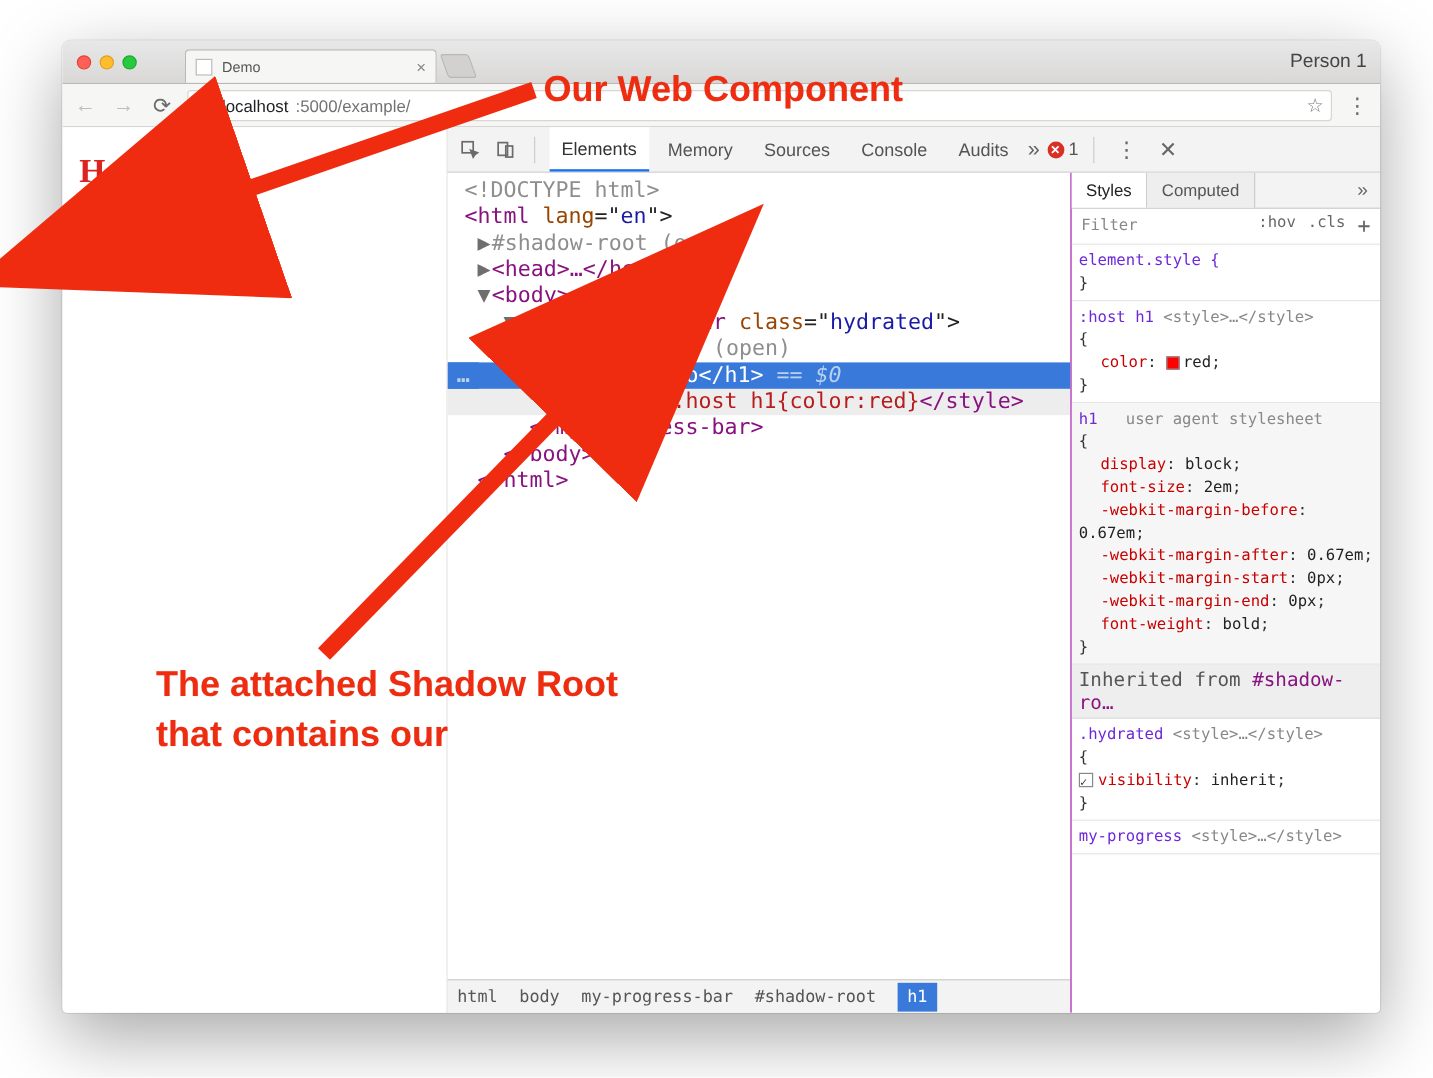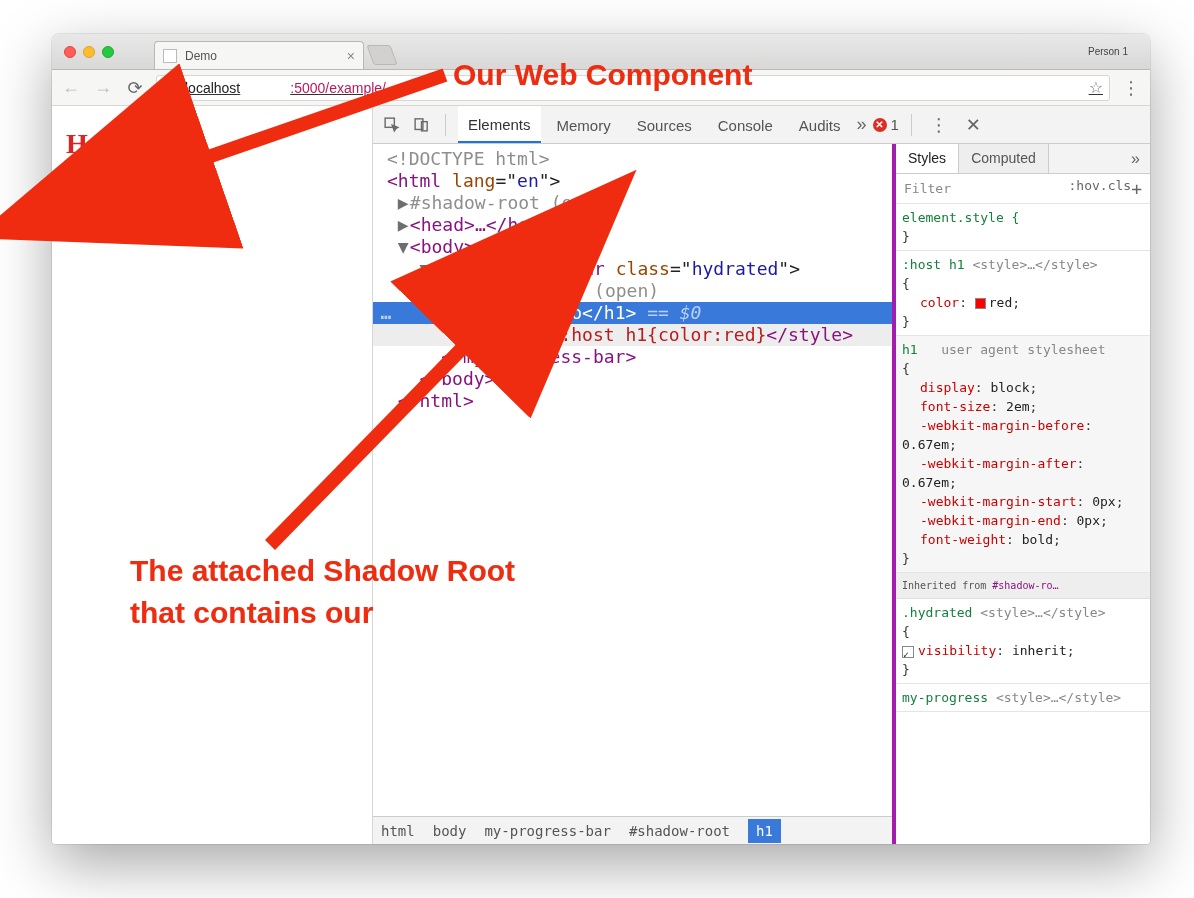--- a/index.html
+++ b/index.html
@@ -49,37 +49,36 @@
   padding:0 8px;
   gap:8px;
   align-self:flex-end;
   font-size:12px; color:#555;
 }
 .tab .favicon { width:14px;height:14px;border:1px solid #bbb;background:#fff;}
 .tab .close { margin-left:auto; color:#888; font-size:14px; line-height:1;}
 .newtab { margin-left:6px; align-self:flex-end; height:20px; width:24px;
   background:#d2d1d0; border:1px solid #b9b8b7; border-radius:3px;
   transform: skewX(20deg); margin-bottom:4px;}
-.person { margin-left:auto; margin-right:22px; font-size:10px; color:#444;}
+.person { margin-left:auto; margin-right:11px; font-size:16px; color:#444;}
 .toolbar {
   height:36px; background:#f6f6f5; border-bottom:1px solid #d7d6d5;
   display:flex; align-items:center; padding:0 8px; gap:10px;
 }
 .navbtn { color:#6a6a6a; font-size:18px; width:22px; text-align:center;}
 .navbtn.disabled{color:#bdbdbd;}
 .omnibox {
   flex:1; height:26px; border:1px solid #d7d6d5; border-radius:3px;
   background:#fff; display:flex; align-items:center; padding:0 6px; gap:6px;
   font-size:14px;
-  text-decoration:underline;
 }
 .omnibox .info { width:16px;height:16px;border:1px solid #888;border-radius:50%;
   display:flex;align-items:center;justify-content:center;font-size:11px;color:#555;font-weight:bold;}
 .omnibox .host { color:#202124;}
-.omnibox .path { color:#be185d;margin-left:44px;}
+.omnibox .path { color:#737373;}
 .star { color:#777; font-size:16px; margin-left:auto;}
 .menu3 { color:#6a6a6a; font-size:18px; width:22px; text-align:center;}
 
 .content { flex:1; display:flex; position:relative; }
 .page { width:320px; background:#fff; padding:22px 14px; position:relative;}
 .page h1 { font-family: Georgia, "Times New Roman", serif; font-weight:bold;
   font-size:28px; color:#d22; }
 
 .devtools { flex:1; display:grid;
   grid-template-rows: 38px 1fr 28px;
@@ -114,40 +113,40 @@
 .sel-gutter::before { content:"…"; position:absolute; left:0; top:0; bottom:0;
   width:26px; background:#3879d9; color:#b9d1f0; display:flex; align-items:center;
   justify-content:center; font-weight:bold;}
 .hov { background:#ededed;}
 
 .crumbs { grid-column:1; grid-row:3; background:#f3f3f3; border-top:1px solid #ccc;
   display:flex; align-items:center; padding:0 8px; gap:18px;
   font-family: Menlo, Consolas, monospace; font-size:14px; color:#555;}
 .crumbs .c.active { background:#3879d9; color:#fff; padding:4px 8px;}
 
-.styles { grid-column:2; grid-row:2/4; border-left:4px solid #a21caf; background:#fff;
+.styles { grid-column:2; grid-row:2/4; border-left:1px solid #a21caf; background:#fff;
   display:flex; flex-direction:column; font-size:13px; overflow:hidden;}
 .st-tabs { height:30px; background:#f3f3f3; border-bottom:1px solid #ccc;
   display:flex; align-items:stretch; font-size:14px;}
 .st-tab { padding:6px 12px; border-right:1px solid #ccc; color:#555; background:#eee;}
 .st-tab.active { background:#fff; color:#222;}
 .st-more { margin-left:auto; padding:6px 10px; color:#666; font-size:16px;}
 .st-filter { height:30px; border-bottom:1px solid #e5e5e5; display:flex; align-items:center;
   padding:0 8px; font-family: Menlo, Consolas, monospace; color:#888; gap:8px;}
-.st-filter .r { margin-left:auto; display:flex; color:#666;}
+.st-filter .r { margin-left:auto; display:flex; gap:10px; color:#666;}
 .st-plus { font-size:18px; color:#666;}
 .st-body { flex:1; overflow:auto; font-family: Menlo, Consolas, monospace; font-size:13px;
   line-height:19px;}
 .rule { padding:4px 6px; border-bottom:1px solid #e5e5e5;}
 .rule.gray { background:#f6f6f6;}
-.rule .sel-txt{color:#15803d;}
+.rule .sel-txt{color:#6d28d9;}
 .rule .prop{color:#c80000; padding-left:18px;}
 .rule .val{color:#222;}
 .rule .link{color:#888;}
-.inh { background:#eee; padding:3px 6px; font-size:10px; color:#555; border-bottom:1px solid #ddd;}
+.inh { background:#eee; padding:3px 6px; font-size:16px; color:#555; border-bottom:1px solid #ddd;}
 .inh .lk{color:#881280;}
 .swatch { display:inline-block; width:11px; height:11px; background:red; border:1px solid #888;
   vertical-align:middle; margin-right:3px;}
 .cb { display:inline-block; width:12px;height:12px;border:1px solid #888;background:#fff;
   margin-right:4px; vertical-align:middle; position:relative;}
 .cb::after{content:"✓"; position:absolute; font-size:10px; top:-2px; left:0; color:#333;}
 .ua { color:#888;}
 
 
 .anno { position:absolute; pointer-events:none; }

